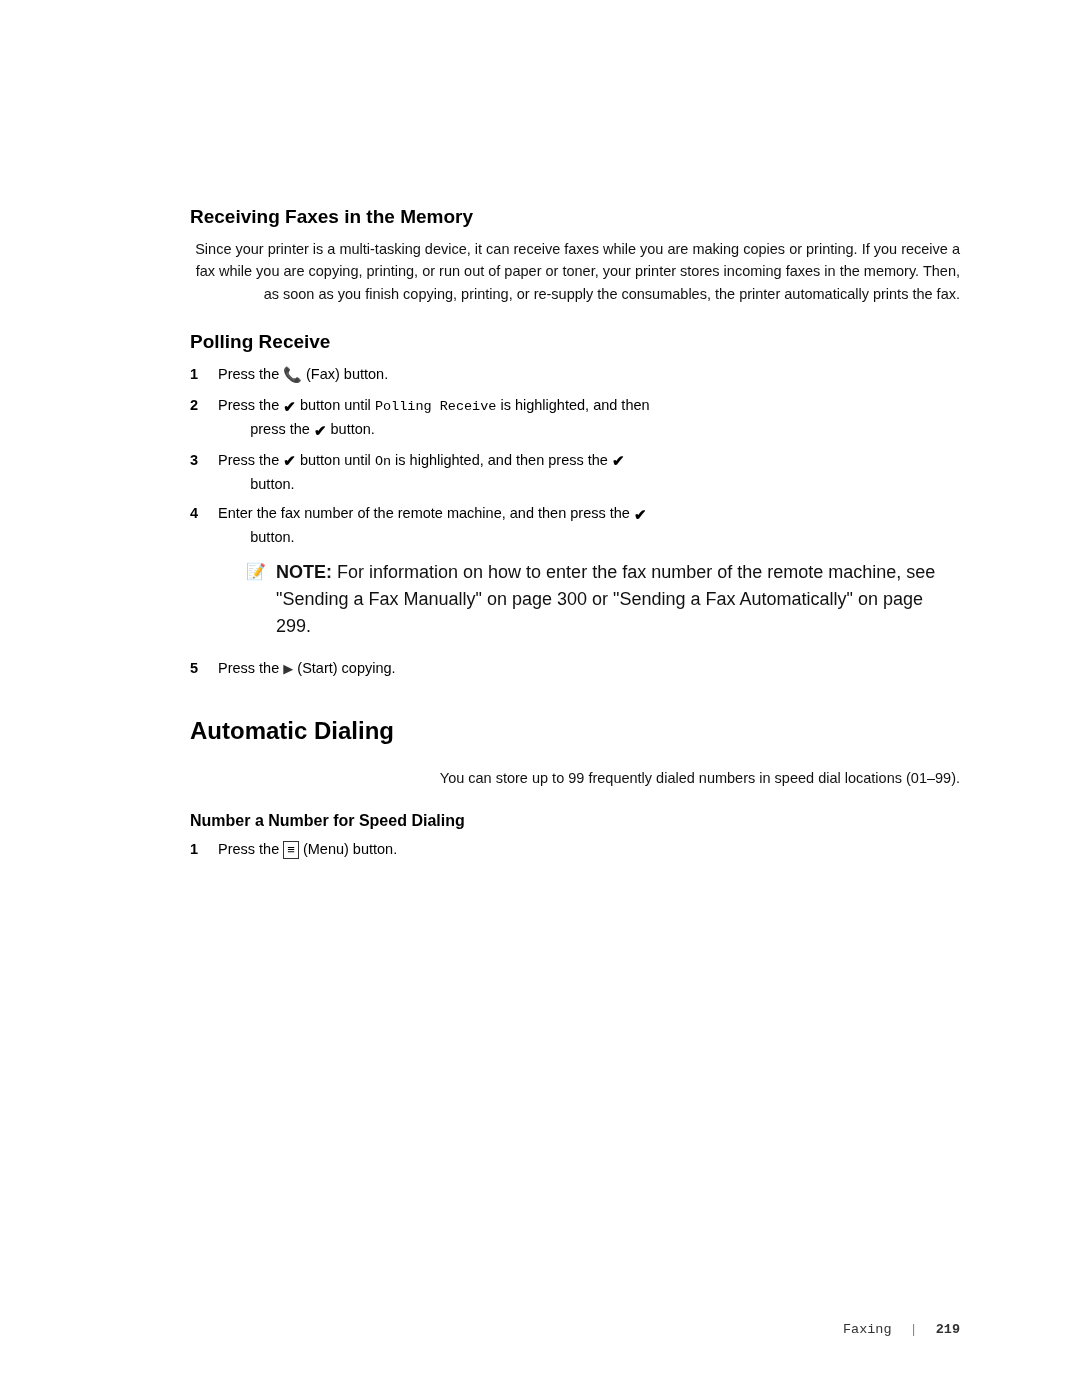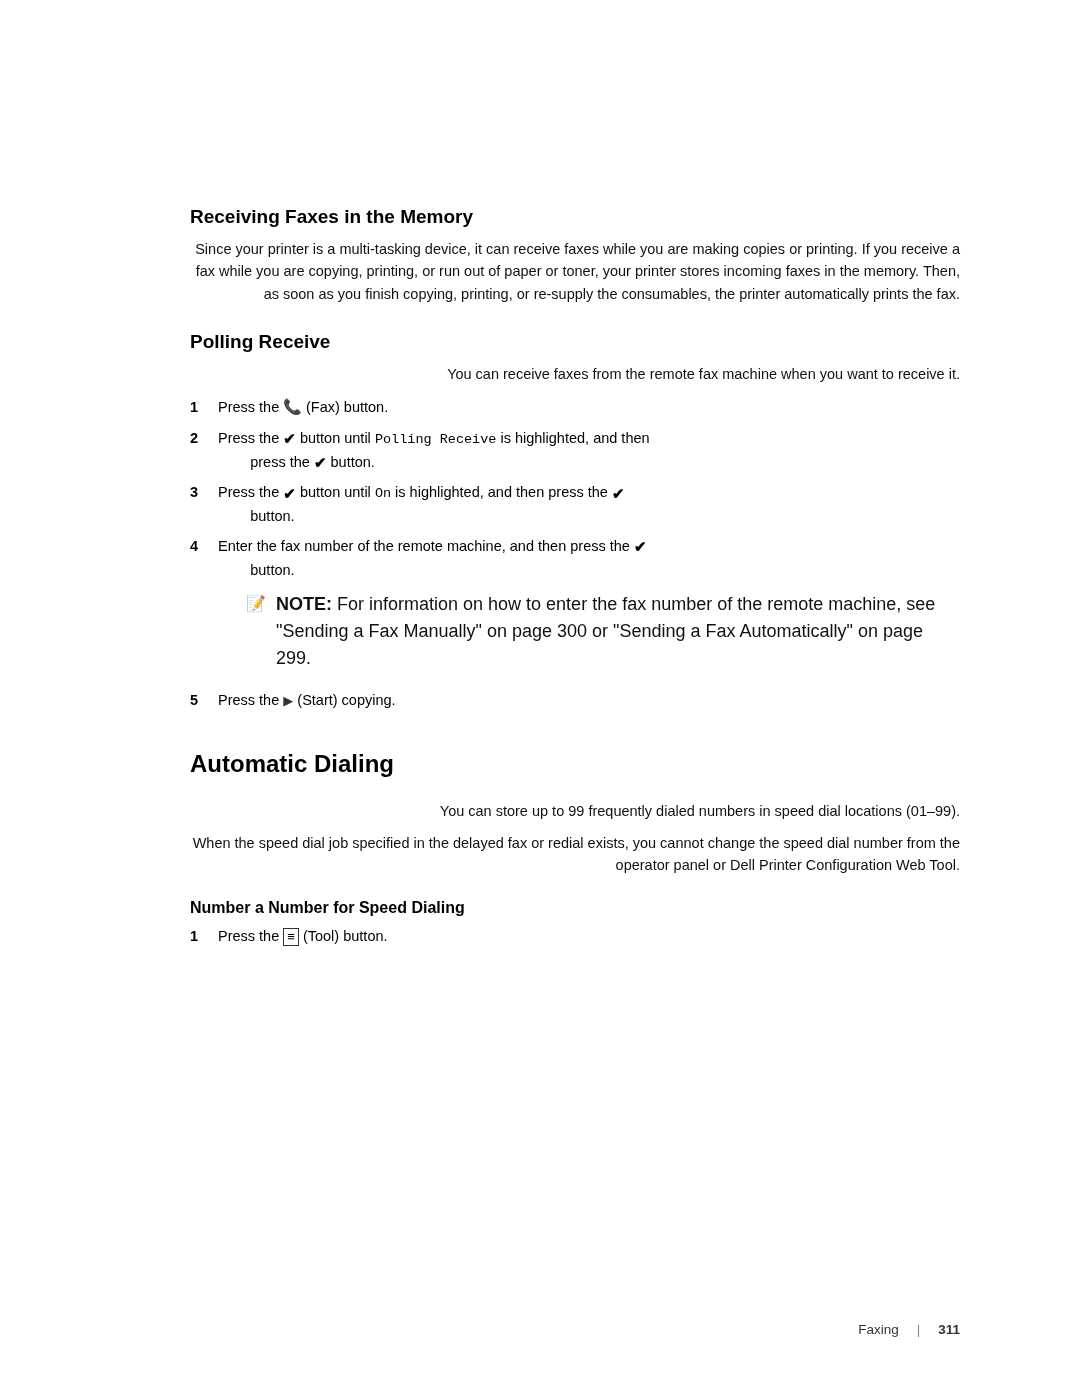--- a/index.html
+++ b/index.html
@@ -121,21 +121,21 @@
       vertical-align: middle;
       font-size: 13px;
       border: 1.5px solid #333;
       padding: 1px 3px;
       line-height: 1.1;
     }
     .footer {
       position: absolute;
       bottom: 60px;
       right: 120px;
-      font-family: Liberation Sans, sans-serif;
+      font-family: Liberation Mono, monospace;
       font-size: 13.5px;
       color: #333;
       display: flex;
       align-items: center;
       gap: 18px;
       text-align: right;
     }
     .footer-section {
       font-weight: normal;
     }
@@ -148,21 +148,20 @@
   </style>
 </head>
 <body>
 
 <div class="page">
 
   <h2 class="section-heading">Receiving Faxes in the Memory</h2>
   <p class="body-text">Since your printer is a multi-tasking device, it can receive faxes while you are making copies or printing. If you receive a fax while you are copying, printing, or run out of paper or toner, your printer stores incoming faxes in the memory. Then, as soon as you finish copying, printing, or re-supply the consumables, the printer automatically prints the fax.</p>
 
   <h2 class="section-heading">Polling Receive</h2>
-  <p class="body-text">You can receive faxes from the remote fax machine when you want to receive it.</p>
 
   <ol class="steps">
 
     <li>
       <span class="step-num">1</span>
       <span class="step-content">
         <span>Press the</span>
         <span class="icon-fax">📞</span>
         <span> <span>(Fax) button.</span></span>
       </span>
@@ -213,34 +212,33 @@
         <span>Press the</span>
         <span class="icon-start"> ▶</span>
         <span> <span>(Start) copying.</span></span>
       </span>
     </li>
   </ol>
 
   <h1 class="chapter-title">Automatic Dialing</h1>
 
   <p class="body-text">You can store up to 99 frequently dialed numbers in speed dial locations (01–99).</p>
-  <p class="body-text">When the speed dial job specified in the delayed fax or redial exists, you cannot change the speed dial number from the operator panel or Dell Printer Configuration Web Tool.</p>
 
   <h3 class="sub-heading">Number a Number for Speed Dialing</h3>
   <ol class="steps">
 
     <li>
       <span class="step-num">1</span>
       <span class="step-content">
         <span>Press the</span>
         <span class="icon-menu">≡</span>
-        <span> <span>(Tool) button.</span></span>
+        <span> <span>(Menu) button.</span></span>
       </span>
     </li>
   </ol>
 
   <div class="footer">
     <span class="footer-section">Faxing</span>
     <span class="footer-pipe">|</span>
-    <span class="footer-page">311</span>
+    <span class="footer-page">219</span>
   </div>
 
 </div>
 
 </body></html>

